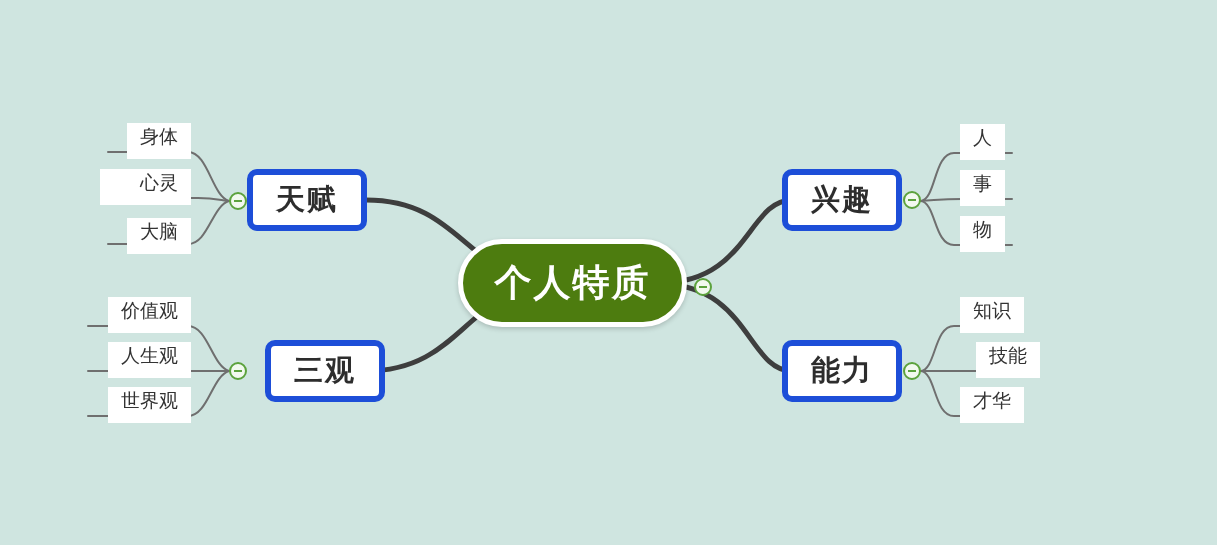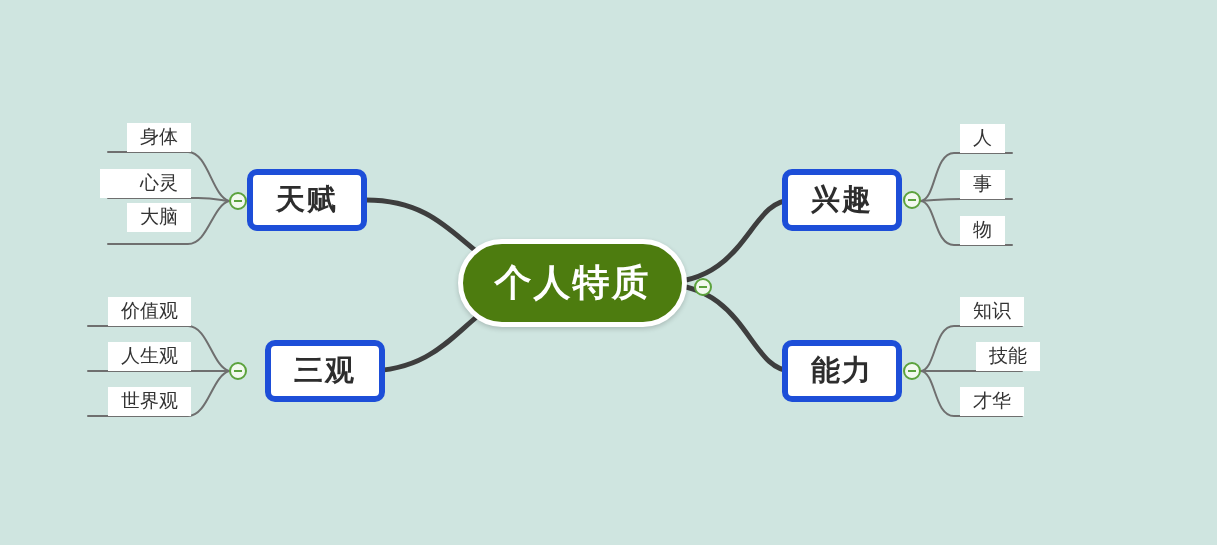--- a/index.html
+++ b/index.html
@@ -51,34 +51,34 @@
     cursor: pointer;
   }
   .main-node.n-tianfu  { left: 247px; top: 169px; }
   .main-node.n-sanguan { left: 248px; top: 340px; margin-left: 17px; }
   .main-node.n-xingqu  { left: 782px; top: 169px; }
   .main-node.n-nengli  { left: 782px; top: 340px; }
 
   
   .child-node {
     position: absolute;
-    height: 29px; line-height: 28px;
+    height: 36px; line-height: 28px;
     background: #ffffff;
     color: #333333;
     font-size: 19px;
     padding: 0 13px;
     white-space: nowrap;
     cursor: pointer;
   }
   .child-left  { right: 1026px; text-align: center; }
   .child-right { left: 960px;  text-align: center; }
 
   .c-shenti    { top: 123px; }
   .c-xinling   { top: 169px; padding-left: 40px; }
-  .c-danao     { top: 203px; font-family: Liberation Serif, serif; }
+  .c-danao     { top: 218px; font-family: Liberation Serif, serif; }
   .c-jiazhi    { top: 297px; text-align: right; }
   .c-rensheng  { top: 342px; }
   .c-shijie    { top: 387px; padding-left: 13px; }
   .c-ren       { top: 124px; }
   .c-shi       { top: 170px; }
   .c-wu        { top: 216px; }
   .c-zhishi    { top: 297px; }
   .c-jineng    { top: 342px; margin-left: 16px; }
   .c-caihua    { top: 387px; }
 

